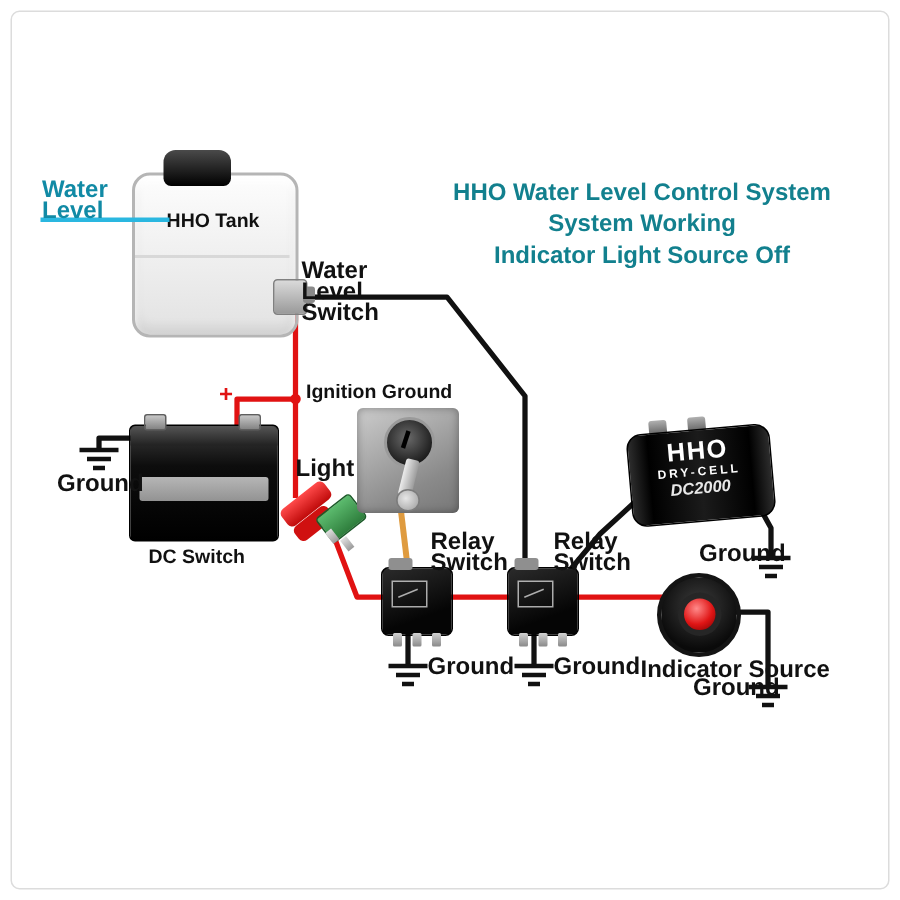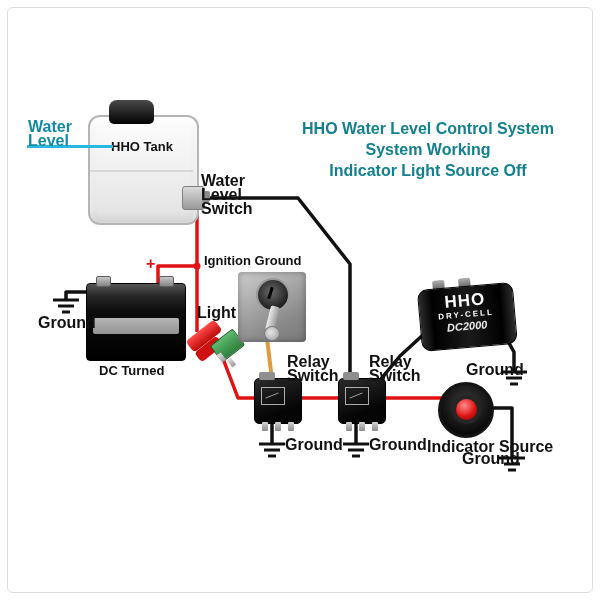--- a/index.html
+++ b/index.html
@@ -148,21 +148,21 @@
   <div class="abs nozzle"></div>
   <div class="label wls-label">Water Level Switch</div>
 
   <div class="abs battery">
     <div class="battery-top"></div>
     <div class="battery-sticker"></div>
   </div>
   <div class="abs terminal" style="left:96px;top:276px;"></div>
   <div class="abs terminal" style="left:159px;top:276px;"></div>
   <div class="label plus-sign">+</div>
-  <div class="label label-lg battery-label">DC Turned</div>
+  <div class="label label-lg battery-label">DC Switch</div>
   <div class="label gnd-battery">Ground</div>
 
   <div class="label fuse-label">Light</div>
   <div class="abs fuse-red-a"></div>
   <div class="abs fuse-red-b"></div>
   <div class="abs fuse-green"></div>
   <div class="abs fuse-prong" style="left:219px;top:353px;"></div>
   <div class="abs fuse-prong" style="left:229px;top:358px;"></div>
 
   <div class="label label-lg ignition-label">Ignition Ground</div>

